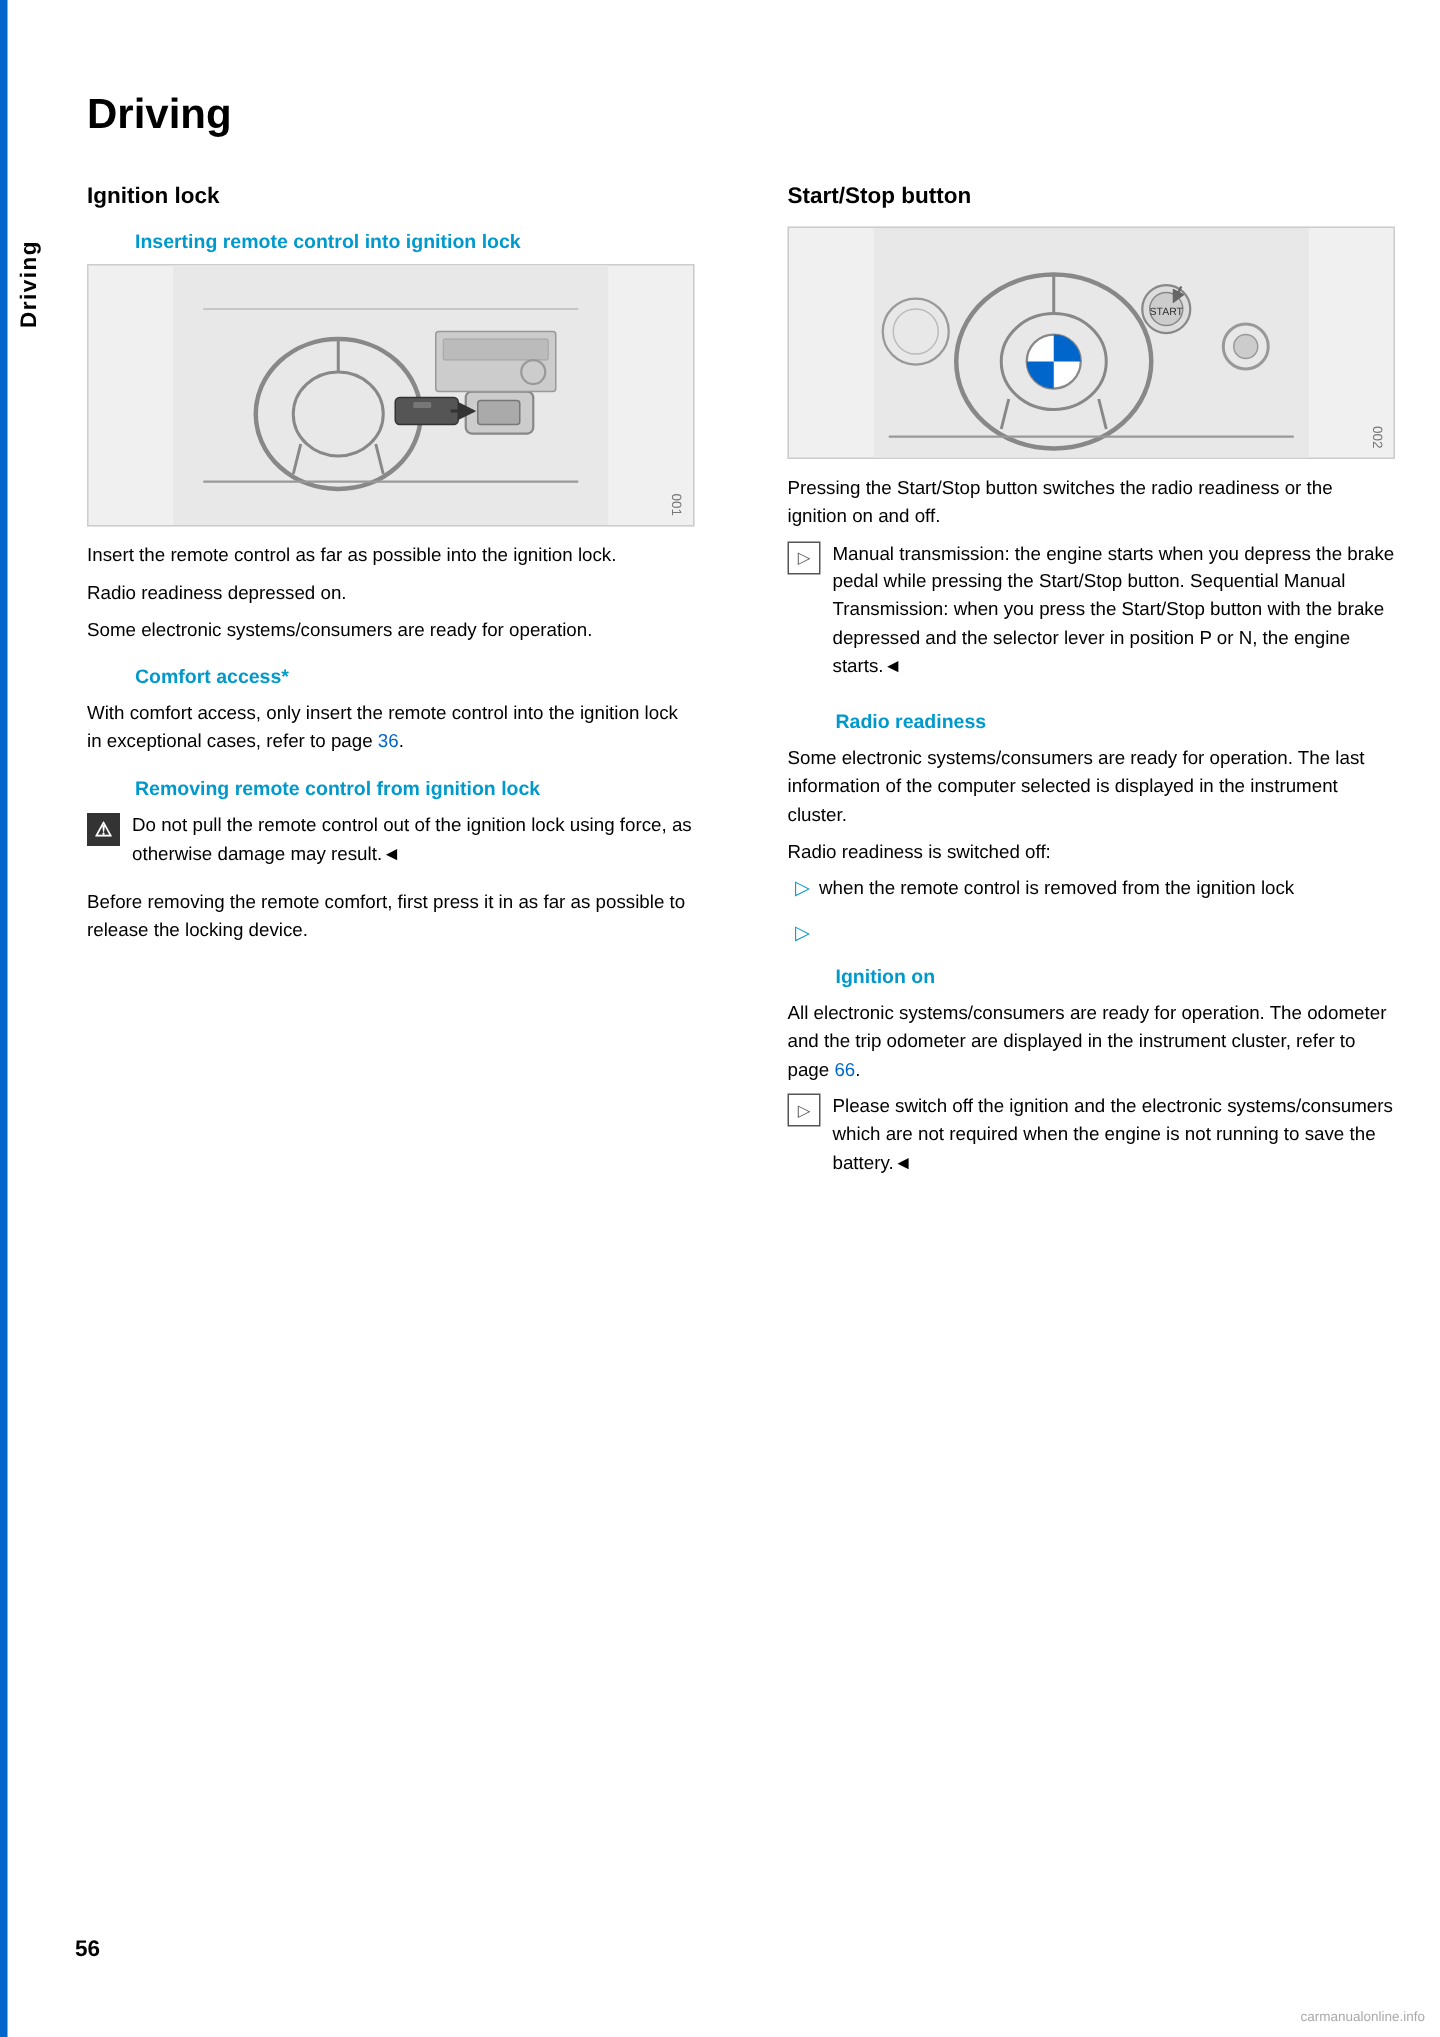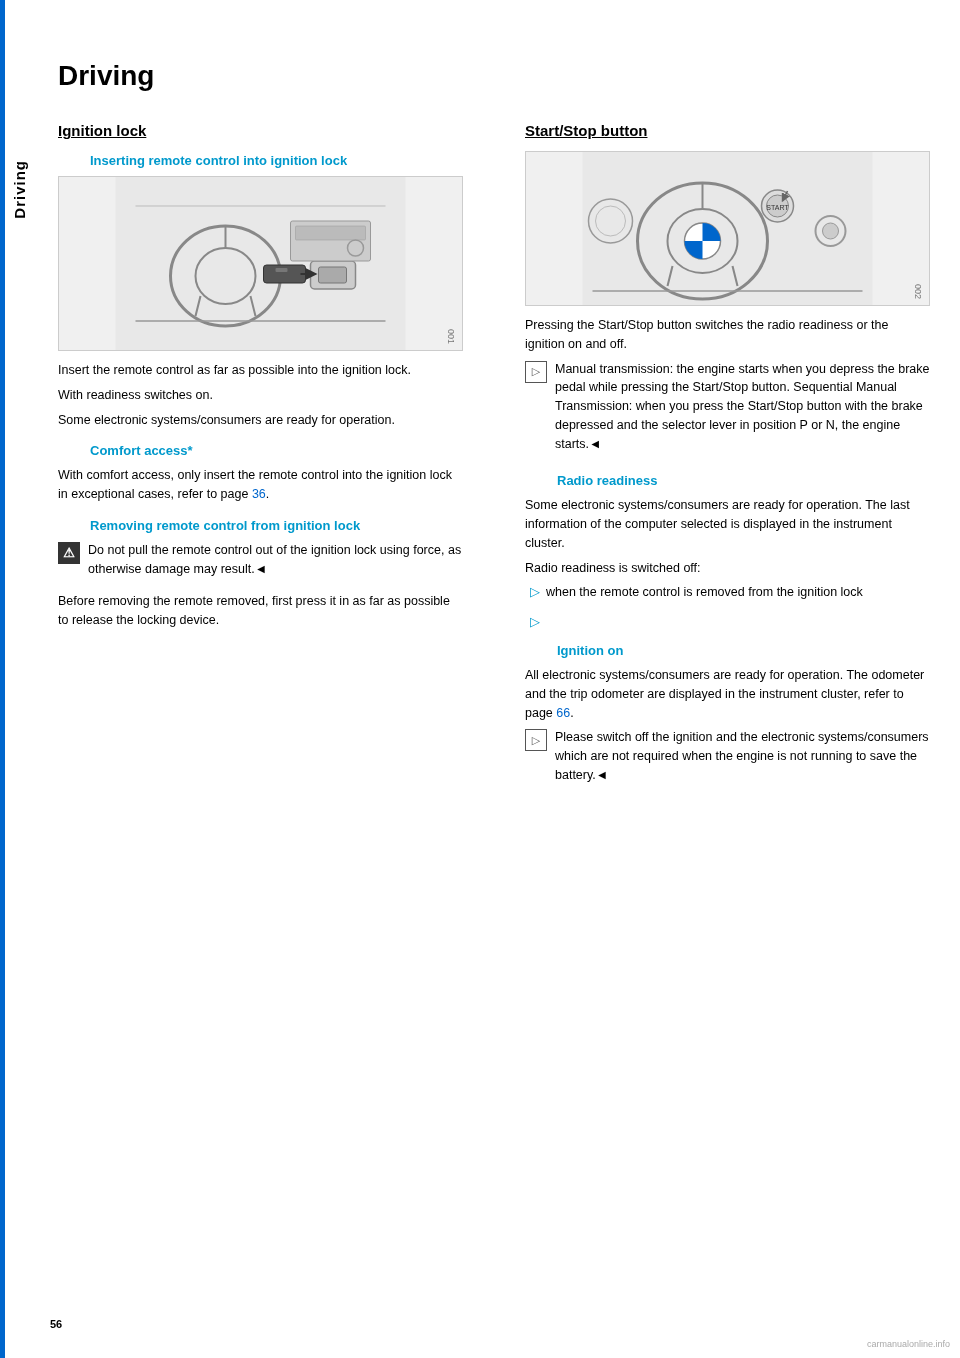--- a/index.html
+++ b/index.html
@@ -82,21 +82,20 @@
       margin-left: 32px;
     }
 
     
     .section-heading {
       font-size: 15px;
       font-weight: bold;
       color: #000;
       margin-bottom: 12px;
       border-bottom: none;
-      text-decoration: underline;
     }
 
     .subsection-heading {
       font-size: 13px;
       font-weight: bold;
       color: #0099cc;
       margin-bottom: 8px;
       margin-top: 14px;
       padding-left: 32px;
     }
@@ -186,23 +185,23 @@
     .arrow-char {
       color: #0099cc;
       font-size: 13px;
       flex-shrink: 0;
       margin-top: 1px;
     }
 
     
     .page-number {
       position: absolute;
-      bottom: 28px;
+      bottom: 50px;
       left: 50px;
-      font-size: 11px;
+      font-size: 15px;
       font-weight: bold;
     }
 
     .watermark {
       position: absolute;
       bottom: 9px;
       right: 10px;
       font-size: 9px;
       color: #aaa;
     }
@@ -267,39 +266,39 @@
             <line x1="20" y1="30" x2="270" y2="30" stroke="#bbb" stroke-width="1"></line>
 
             <rect x="175" y="45" width="80" height="40" rx="2" fill="#ccc" stroke="#999" stroke-width="1"></rect>
             <rect x="180" y="50" width="70" height="14" rx="1" fill="#bbb" stroke="#999" stroke-width="0.5"></rect>
             <circle cx="240" cy="72" r="8" fill="none" stroke="#999" stroke-width="1.5"></circle>
           </svg>
           <span class="img-num">001</span>
         </div>
 
         <p>Insert the remote control as far as possible into the ignition lock.</p>
-        <p>With readiness switches on.</p>
+        <p>Radio readiness depressed on.</p>
         <p>Some electronic systems/consumers are ready for operation.</p>
 
         <h3 class="subsection-heading">Comfort access*</h3>
         <p>
           <span>With comfort access, only insert the remote control into the ignition lock in exceptional cases, refer to page</span>
           <a class="link-blue">36</a><span>.</span>
         </p>
 
         <h3 class="subsection-heading">Removing remote control from ignition lock</h3>
 
         <div class="warning-box">
           <div class="warning-icon">⚠</div>
           <p>
             <span>Do not pull the remote control out of the ignition lock using force, as otherwise damage may result.</span><span>◄</span>
           </p>
         </div>
 
-        <p>Before removing the remote removed, first press it in as far as possible to release the locking device.</p>
+        <p>Before removing the remote comfort, first press it in as far as possible to release the locking device.</p>
 
       </div>
 
       <div class="right-col">
 
         <h2 class="section-heading">Start/Stop button</h2>
 
         <div class="img-placeholder img-placeholder-right">
           <svg width="100%" height="155" viewBox="0 0 290 155">
             <rect width="290" height="155" fill="#e8e8e8"></rect>

